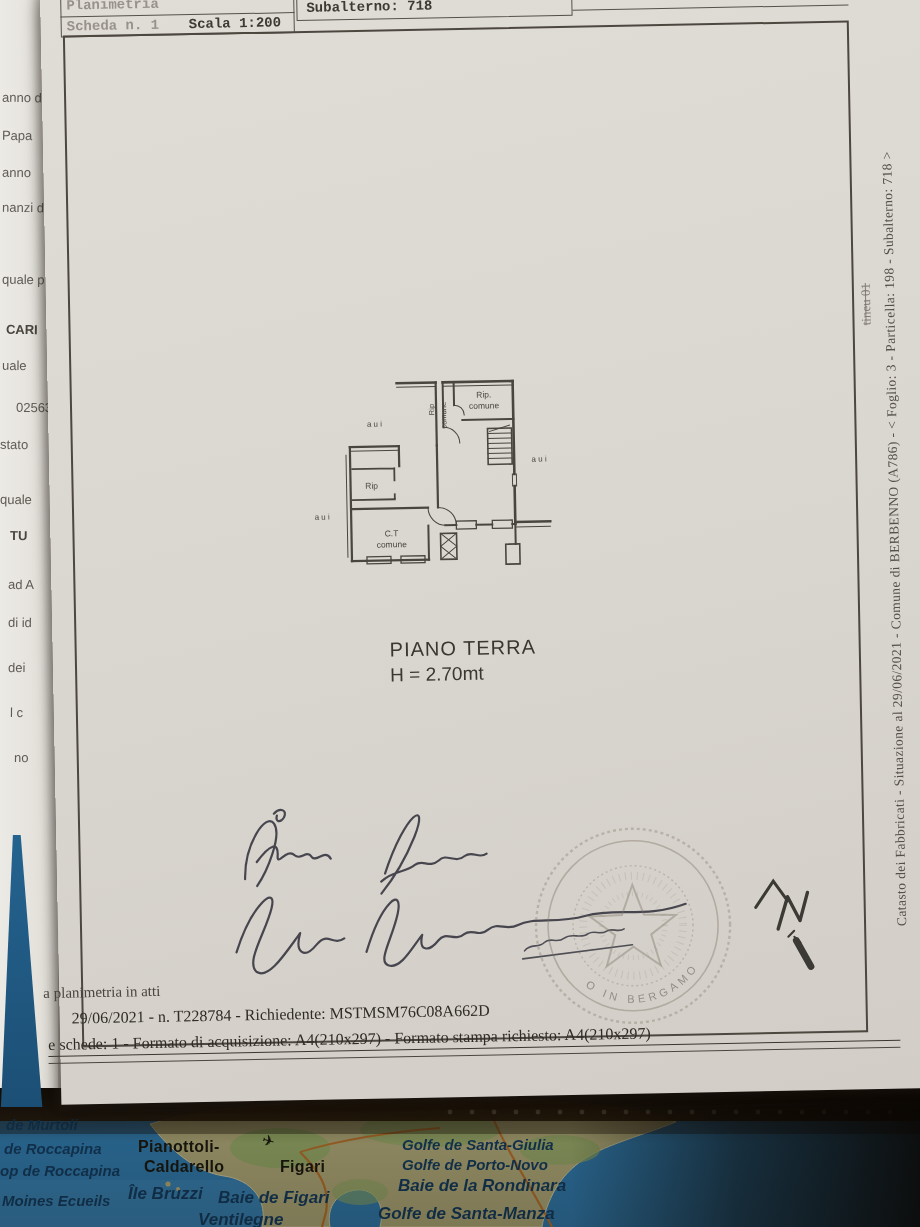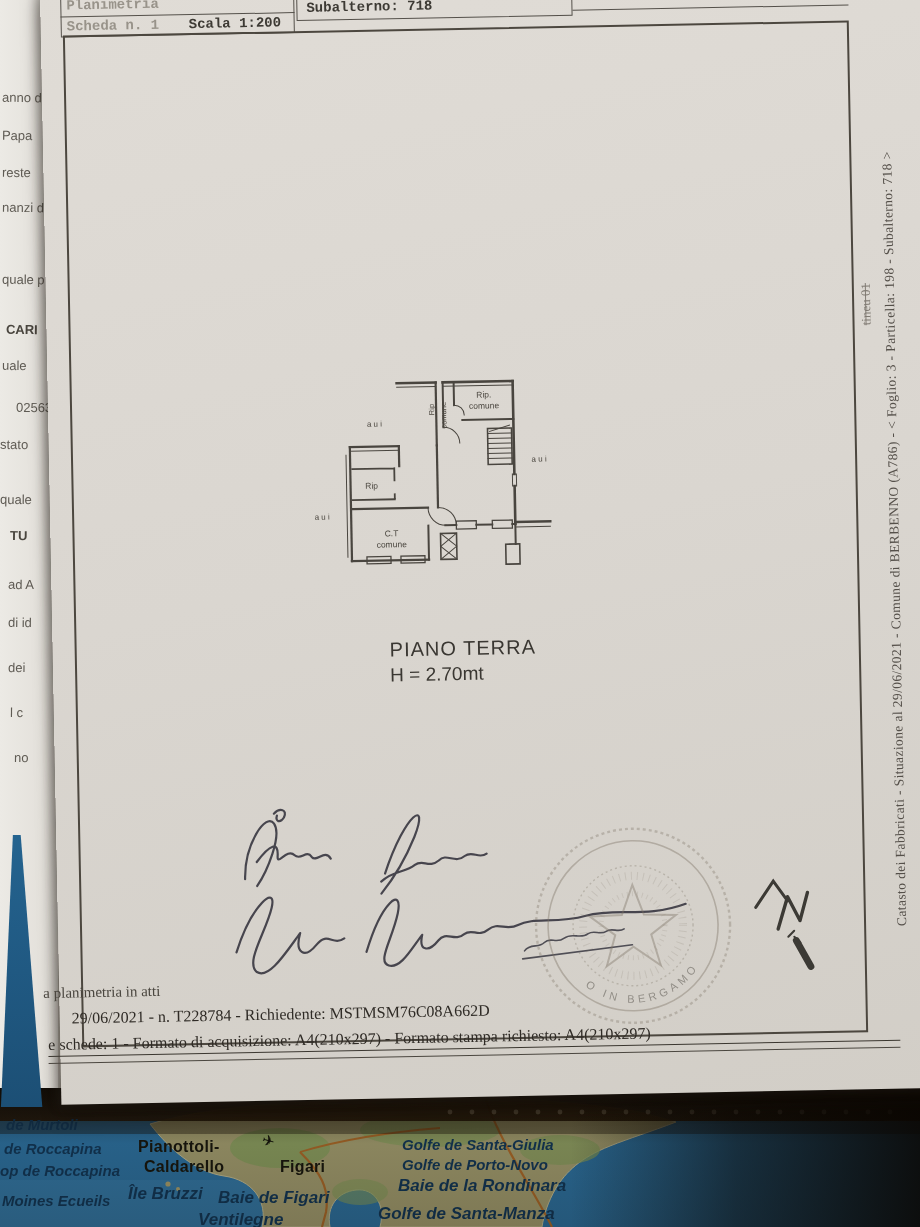--- a/index.html
+++ b/index.html
@@ -76,21 +76,21 @@
   svg text{font-family:"Liberation Sans",sans-serif;fill:#4a463f;}
 </style>
 </head>
 <body>
 
 <div class="scene">
 
   <div class="under-page">
     <span class="frag" style="top:90px">anno d</span>
     <span class="frag" style="top:128px">Papa</span>
-    <span class="frag" style="top:165px">reste</span>
+    <span class="frag" style="top:165px">anno</span>
     <span class="frag" style="top:200px">nanzi d</span>
     <span class="frag" style="top:272px">quale p</span>
     <span class="frag b" style="top:322px;left:6px">CARI</span>
     <span class="frag" style="top:358px">uale</span>
     <span class="frag" style="top:400px;left:16px">02563</span>
     <span class="frag" style="top:437px;left:0">stato</span>
     <span class="frag" style="top:492px;left:0">quale</span>
     <span class="frag b" style="top:528px;left:10px">TU</span>
     <span class="frag" style="top:577px;left:8px">ad A</span>
     <span class="frag" style="top:615px;left:8px">di id</span>

